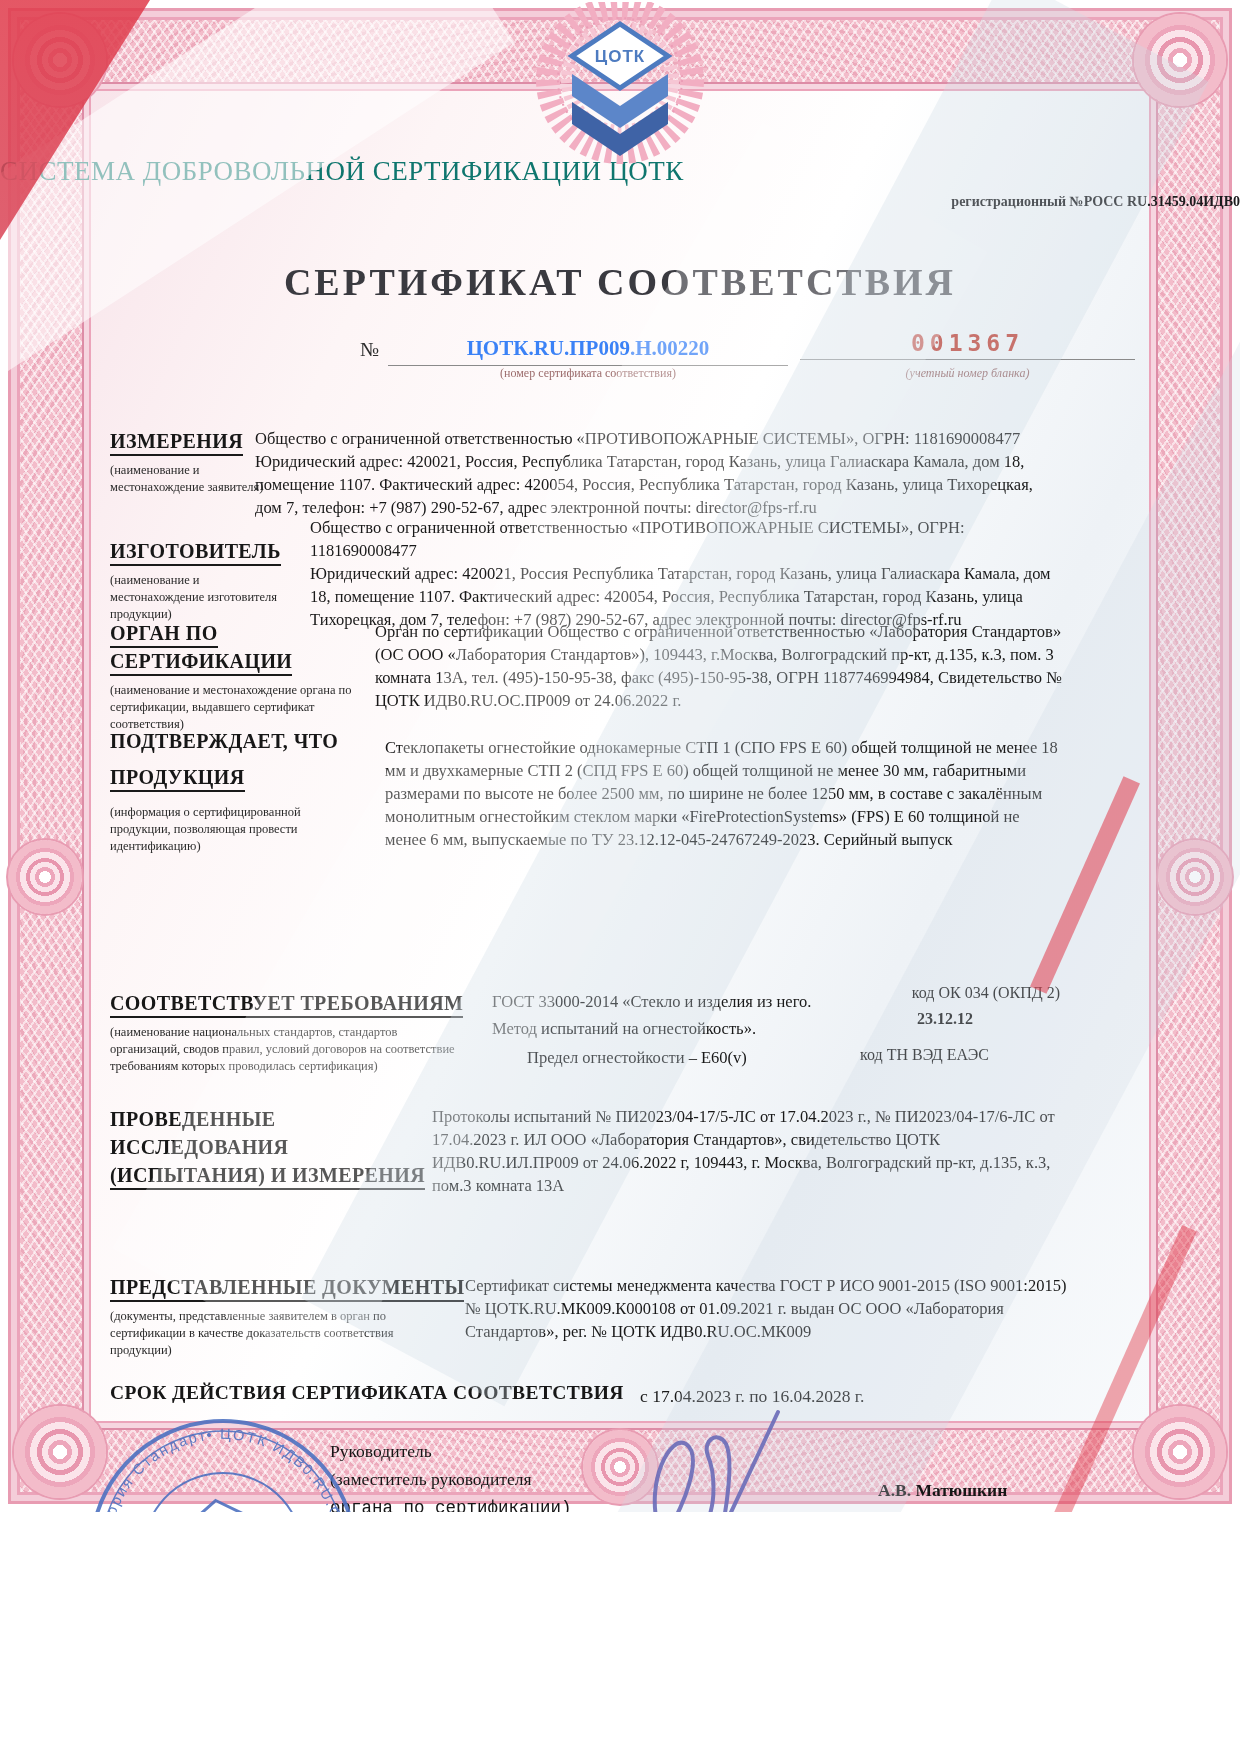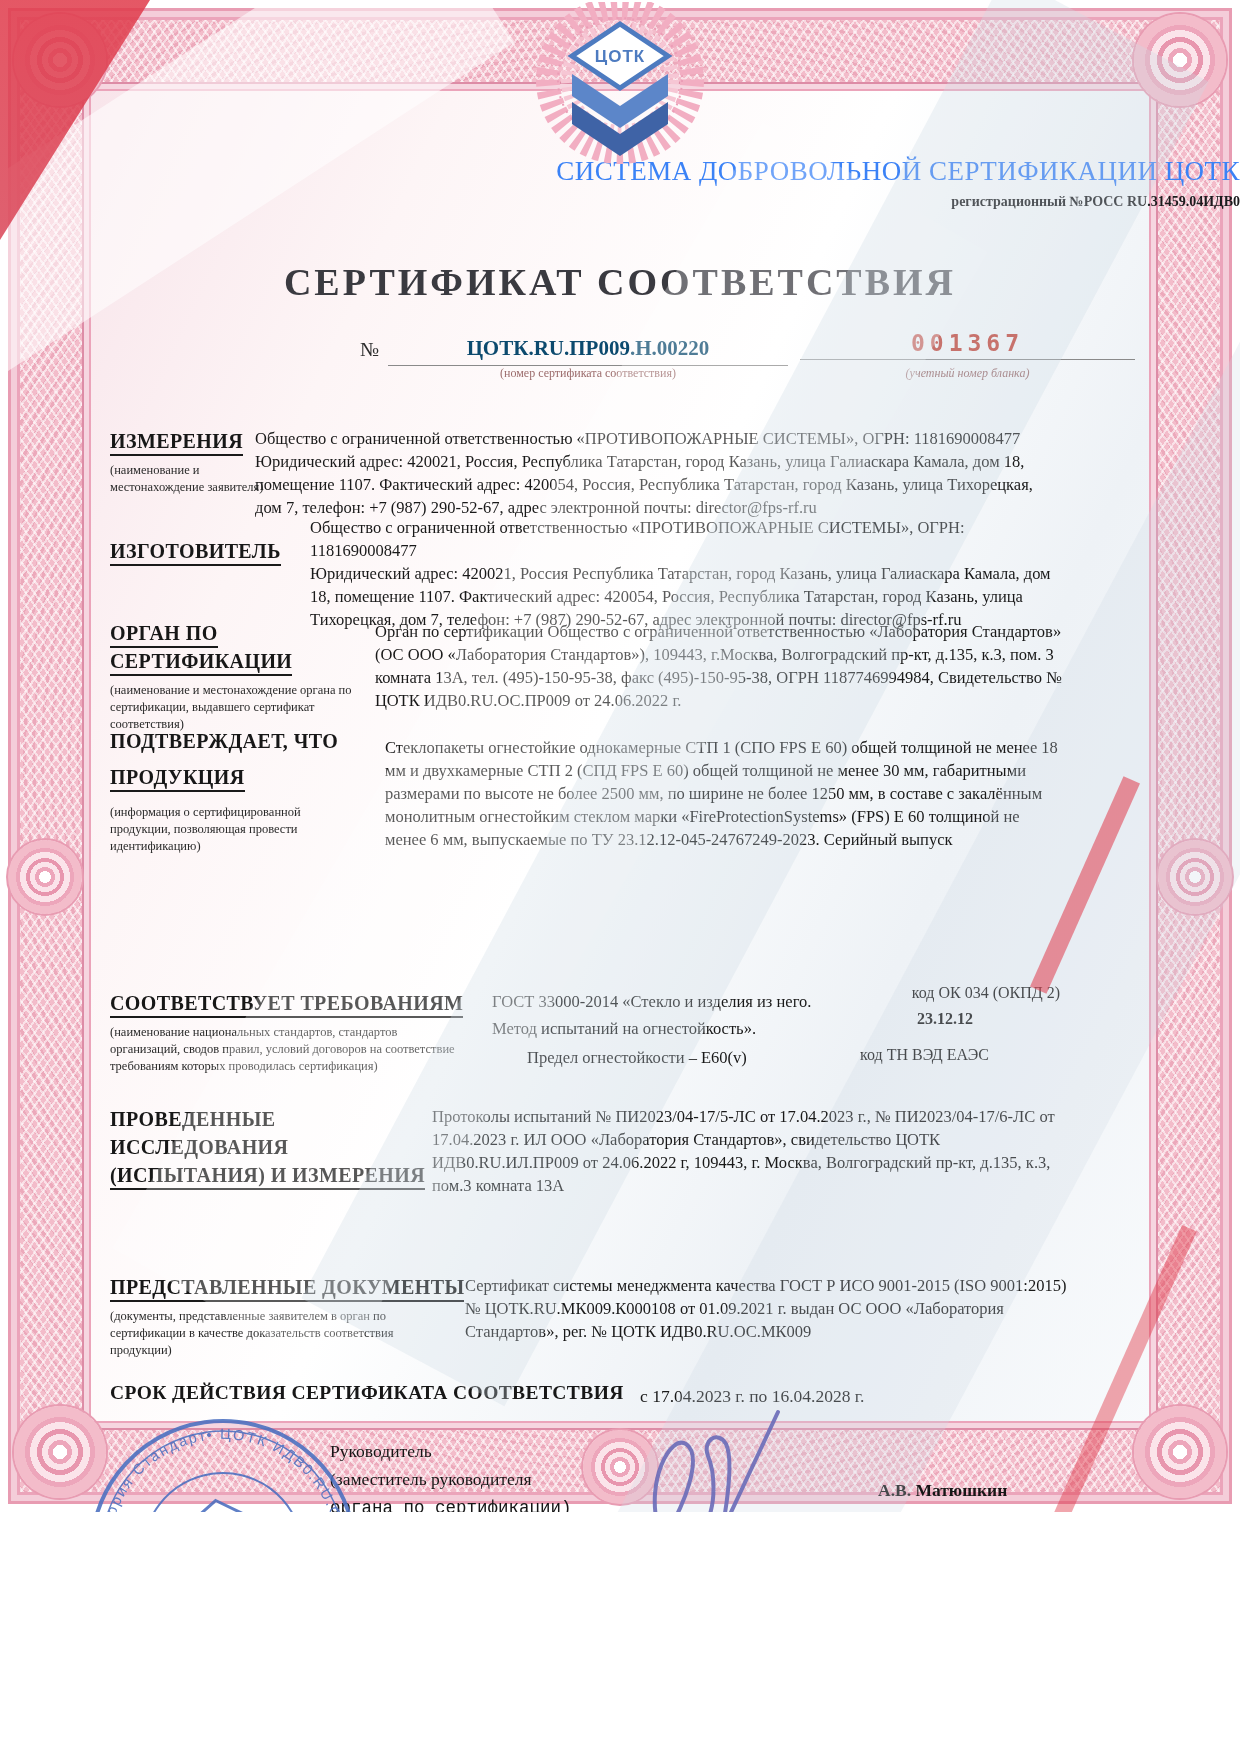--- a/index.html
+++ b/index.html
@@ -23,26 +23,26 @@
       radial-gradient(circle at 50% 50%, #ffffff 0 7px, #eda6bb 7px 12px, #fbe4ea 12px 18px,
         #e896ae 18px 23px, #fbe4ea 23px 30px, #eda6bb 30px 35px, #f3bcca 35px 46px);
     box-shadow:0 0 0 2px #e89cb2;}
   .edge-medallion{position:absolute;width:74px;height:74px;border-radius:50%;z-index:3;
     background:
       radial-gradient(circle at 50% 50%, #ffffff 0 6px, #eda6bb 6px 10px, #fbe4ea 10px 15px,
         #e896ae 15px 19px, #fbe4ea 19px 25px, #eda6bb 25px 29px, #f3bcca 29px 37px);
     box-shadow:0 0 0 2px #e89cb2;}
   
   .content{position:absolute;inset:0;z-index:10;}
-  .hdr-system{left:0;right:0;top:156px;text-align:right;font-size:27px;letter-spacing:.5px;color:#3b82f6;}
+  .hdr-system{left:0;right:0;top:156px;text-align:left;font-size:27px;letter-spacing:.5px;color:#0f766e;}
   .hdr-reg{left:0;right:0;top:194px;text-align:right;font-size:14px;font-weight:bold;color:#1b1b1d;}
   .doc-title{left:0;right:0;top:260px;text-align:center;font-size:38px;font-weight:bold;letter-spacing:3px;color:#3a3a40;}
   .num-prefix{left:360px;top:338px;font-size:20px;color:#2c2c2c;}
   .num-line{left:388px;top:336px;width:400px;text-align:center;font-size:21px;font-weight:bold;
-            border-bottom:1.5px solid #8a8a8a;padding-bottom:4px;color:#0c4a6e;}
+            border-bottom:1.5px solid #8a8a8a;padding-bottom:4px;color:#3b82f6;}
   .num-caption{left:388px;top:366px;width:400px;text-align:center;font-size:12px;color:#9b6b6b;}
   .blank-num{left:800px;top:330px;width:335px;text-align:center;font-family:"DejaVu Sans Mono",monospace;
              font-size:23px;font-weight:bold;letter-spacing:5px;color:#c54538;
              border-bottom:1.5px solid #8a8a8a;padding-bottom:3px;}
   .blank-caption{left:800px;top:366px;width:335px;text-align:center;font-style:italic;font-size:12px;color:#9b6b6b;}
   .sec-label{font-size:20px;font-weight:bold;letter-spacing:.4px;color:#171717;}
   .ul{border-bottom:2.5px solid #1a1a1a;padding-bottom:1px;display:inline-block;}
   .sec-sub{font-size:12.5px;color:#2a2a2a;line-height:1.35;}
   .body-txt{font-size:16.5px;line-height:1.40;color:#191919;}
   .codes{font-size:16px;color:#191919;}
@@ -113,20 +113,21 @@
 
     <div class="abs sec-label" style="left:110px;top:430px;">
       <span class="ul">ИЗМЕРЕНИЯ</span>
     </div>
     <div class="abs sec-sub" style="left:110px;top:462px;width:160px;">(наименование и местонахождение заявителя)</div>
     <div class="abs body-txt" style="left:255px;top:427px;width:800px;">Общество с ограниченной ответственностью «ПРОТИВОПОЖАРНЫЕ СИСТЕМЫ», ОГРН: 1181690008477 Юридический адрес: 420021, Россия, Республика Татарстан, город Казань, улица Галиаскара Камала, дом 18, помещение 1107. Фактический адрес: 420054, Россия, Республика Татарстан, город Казань, улица Тихорецкая, дом 7, телефон: +7 (987) 290-52-67, адрес электронной почты: director@fps-rf.ru</div>
 
     <div class="abs sec-label" style="left:110px;top:540px;">
       <span class="ul">ИЗГОТОВИТЕЛЬ</span>
     </div>
+    <div class="abs sec-sub" style="left:110px;top:572px;width:180px;">(наименование и местонахождение изготовителя продукции)</div>
     <div class="abs body-txt" style="left:310px;top:516px;width:745px;">Общество с ограниченной ответственностью «ПРОТИВОПОЖАРНЫЕ СИСТЕМЫ», ОГРН: 1181690008477</div>
     <div class="abs body-txt" style="left:310px;top:562px;width:745px;">Юридический адрес: 420021, Россия Республика Татарстан, город Казань, улица Галиаскара Камала, дом 18, помещение 1107. Фактический адрес: 420054, Россия, Республика Татарстан, город Казань, улица Тихорецкая, дом 7, телефон: +7 (987) 290-52-67, адрес электронной почты: director@fps-rf.ru</div>
 
     <div class="abs sec-label" style="left:110px;top:622px;">
       <span class="ul">ОРГАН ПО</span>
     </div>
     <div class="abs sec-label" style="left:110px;top:650px;">
       <span class="ul">СЕРТИФИКАЦИИ</span>
     </div>
     <div class="abs sec-sub" style="left:110px;top:682px;width:270px;">(наименование и местонахождение органа по сертификации, выдавшего сертификат соответствия)</div>

